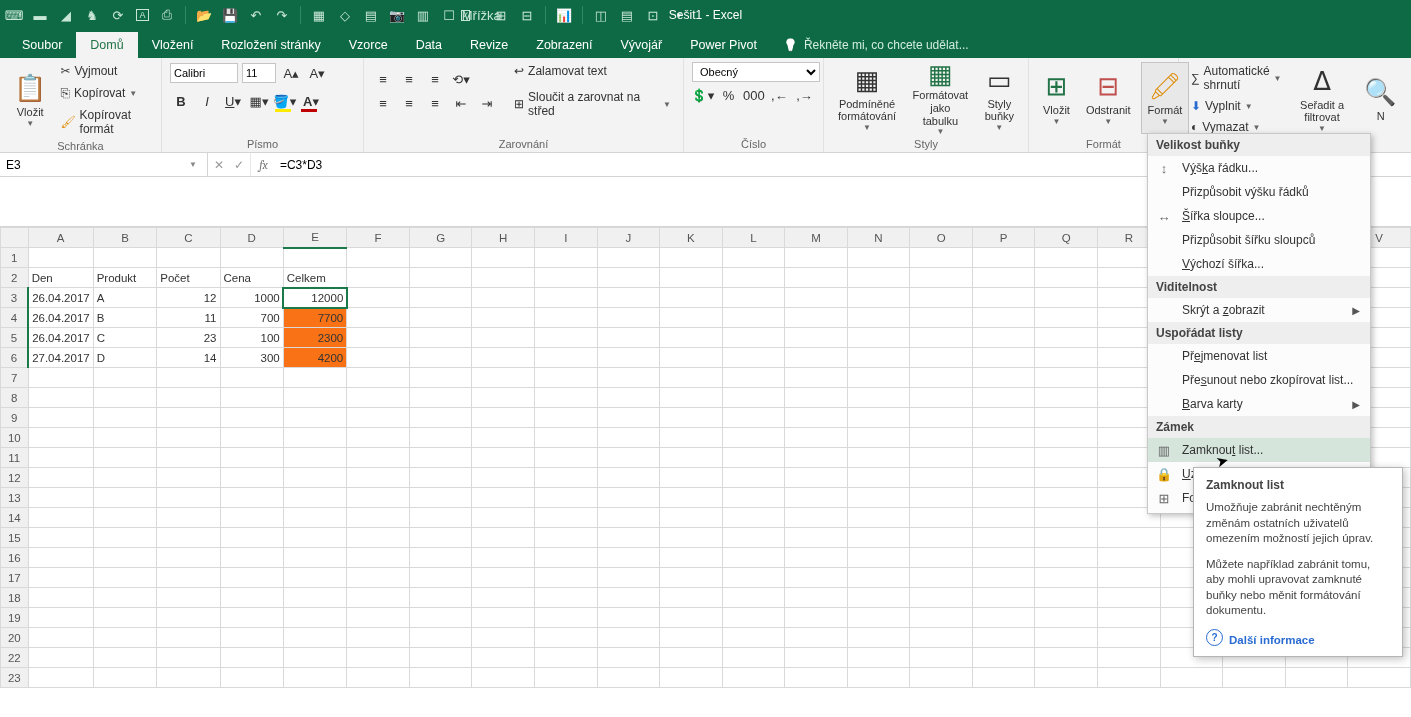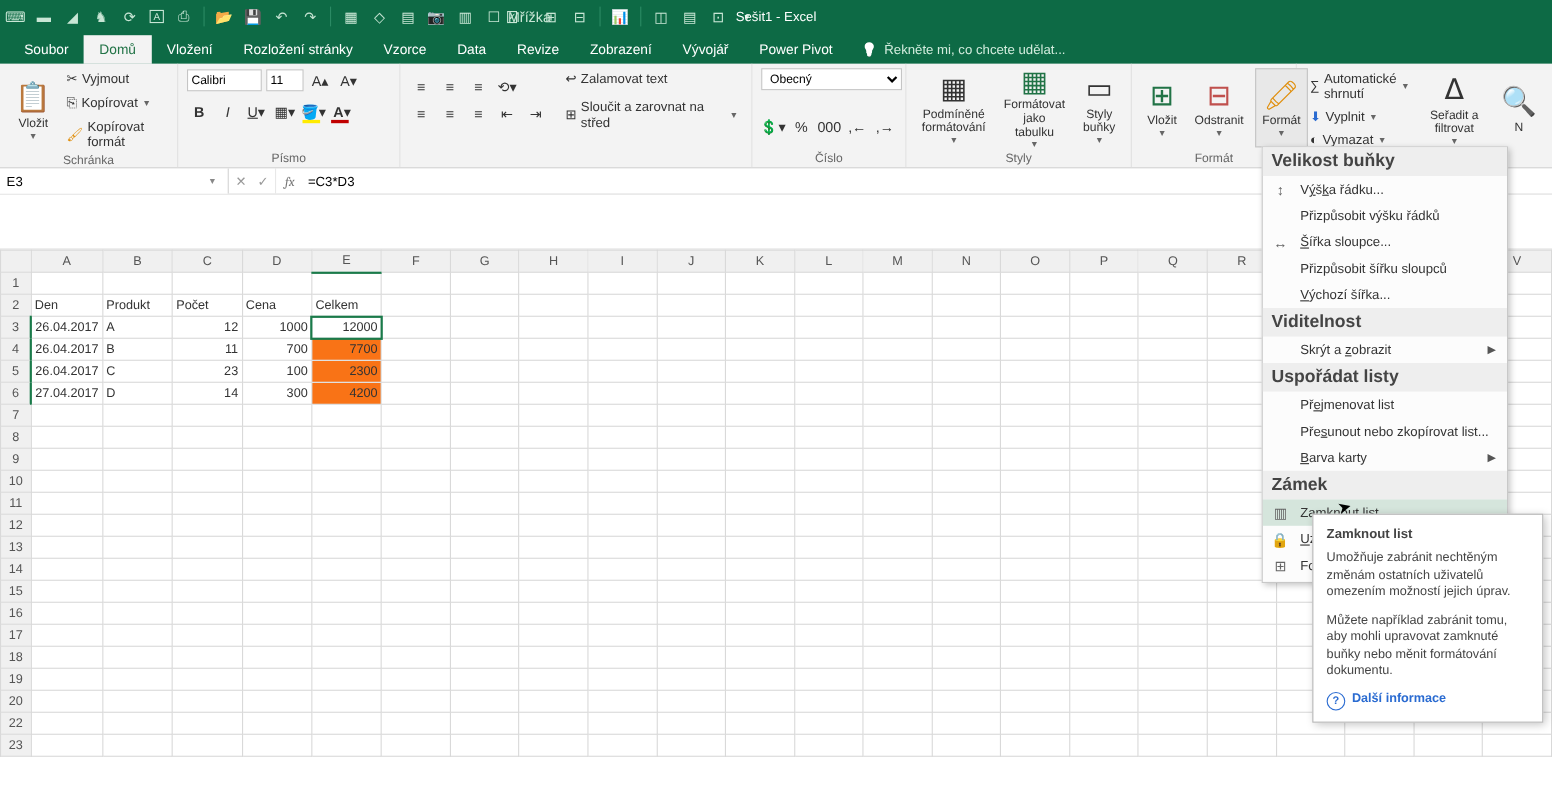--- a/index.html
+++ b/index.html
@@ -53,32 +53,32 @@
 table.grid tbody th { background:#f0f0f0; color:#555; font-weight:normal; text-align:center; width:28px;}
 table.grid td { padding:0 3px; text-align:right;}
 table.grid td.l { text-align:left; }
 .sel { background:#f97316; }
 .selActive { background:#fff; outline:2px solid #1a7a4a; outline-offset:-1px; }
 thead th.hlE { background:#d9e8df; border-bottom:2px solid #1a7a4a;}
 tbody th.hlR { background:#d9e8df; border-right:2px solid #1a7a4a;}
 
 
 .menu { position:absolute; top:133px; right:40px; width:224px; background:#fcfcfc; border:1px solid #c8c8c8; box-shadow:2px 2px 6px rgba(0,0,0,0.25); z-index:50; font-size:12px; padding-bottom: 3px;}
-.menu .hdr { background:#eee; padding:4px 8px; font-weight:bold; color:#444; font-size:16px;}
+.menu .hdr { background:#eee; padding:4px 8px; font-weight:bold; color:#444; font-size:12px;}
 .menu .mi  { padding:5px 10px 5px 34px; display:flex; align-items:center; justify-content:space-between; cursor:pointer; position:relative;}
 .menu .mi .ic { position:absolute; left:8px; width:16px; text-align:center; color:#666; font-size:13px;}
 .menu .mi.hover { background:#d5e5dc;}
 .menu .mi .arrow { font-size:10px; color:#555;}
 .menu .mi u { text-decoration: underline;}
 
 
 .tooltip { position:absolute; top:467px; right:8px; width:210px; background:#fff; border:1px solid #b5b5b5; box-shadow:2px 2px 8px rgba(0,0,0,0.25); padding:10px 12px; z-index:60; font-size:11.5px; color:#444;}
 .tooltip .tt-title{ font-weight:bold; margin-bottom:8px; font-size:12px;}
 .tooltip p { margin-bottom:10px; line-height:1.35;}
-.tooltip .more { color:#2a6bd1; display:flex; align-items:flex-start; gap:6px; cursor:pointer; font-weight: 600;}
+.tooltip .more { color:#2a6bd1; display:flex; align-items:flex-end; gap:6px; cursor:pointer; font-weight: 600;}
 .tooltip .more::before{ content:"?"; display:inline-flex; width:15px; height:15px; border:1.5px solid #2a6bd1; border-radius:50%; align-items:center; justify-content:center; font-size:10px; font-weight:bold; color:#2a6bd1;}
 
 .cursor-arrow { position:absolute; top:452px; right:182px; z-index:70; font-size:15px; color:#000; transform: rotate(-15deg);}
 
 
 .red   { color:#c0504d;}
 .green { color:#217346;}
 .orange{ color:#e08e0b;}
 .blue  { color:#2a6bd1;}
 </style>
@@ -220,24 +220,25 @@
             <span>↩</span>
             <span>Zalamovat text</span>
           </div>
         <div class="btn">
             <span>⊞</span>
             <span>Sloučit a zarovnat na střed</span>
             <span class="dd">▼</span>
           </div>
       </div>
     </div>
+    <div class="group-label">Zarovnání</div>
   </div>
 
   <div class="group" style="width:140px">
-    <div class="col" style="gap:22px;">
+    <div class="col" style="gap:2px;">
       <select class="ctl" style="width:128px"><option>Obecný</option></select>
       <div class="row">
         <span class="iconbtn">💲<span class="dd">▾</span></span>
         <span class="iconbtn">%</span>
         <span class="iconbtn">000</span>
         <span class="iconbtn">,←</span>
         <span class="iconbtn">,→</span>
       </div>
     </div>
     <div class="group-label">Číslo</div>

